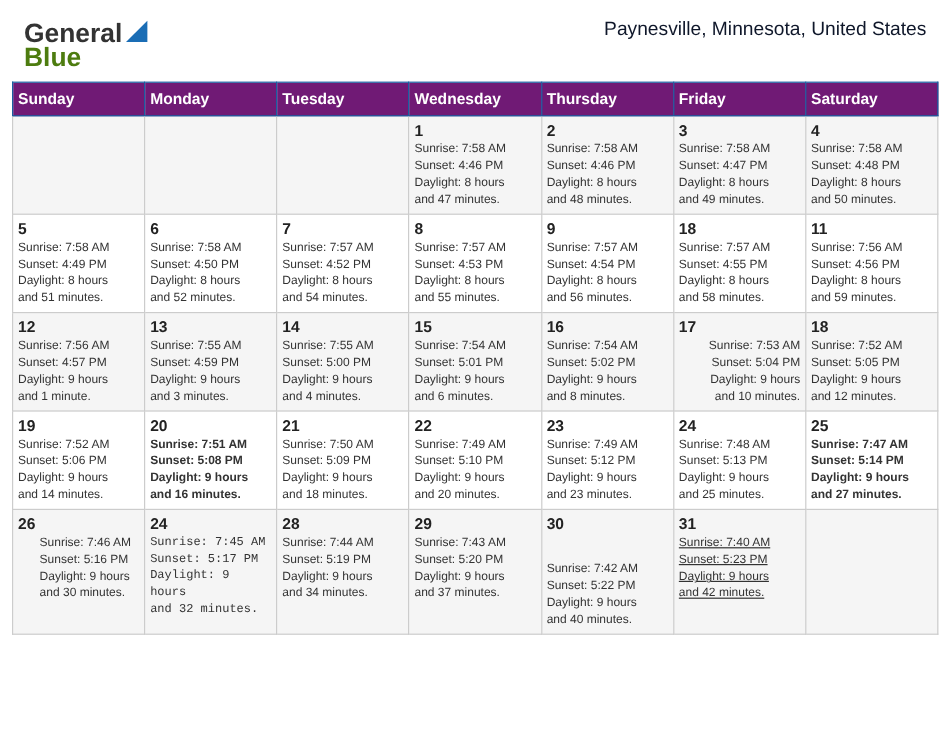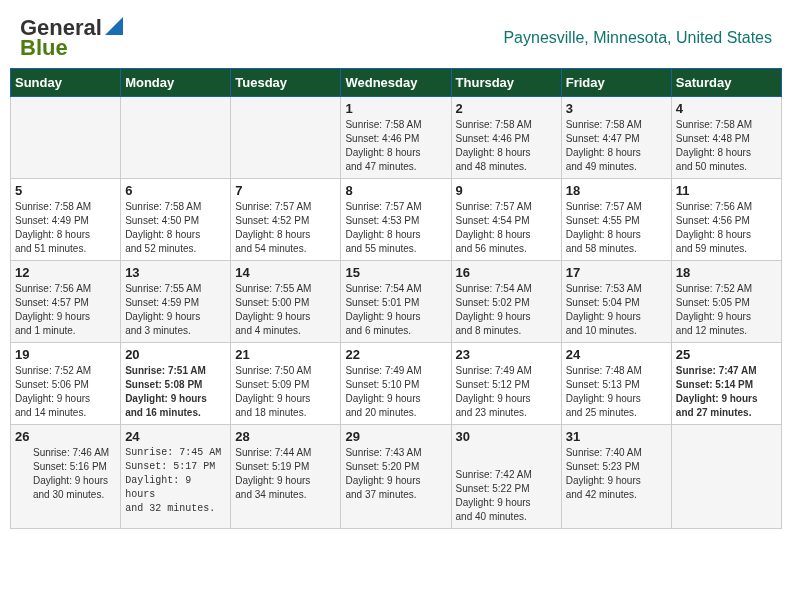--- a/index.html
+++ b/index.html
@@ -5,21 +5,21 @@
     * { box-sizing: border-box; margin: 0; padding: 0; }
     body {
       font-family: Arial, sans-serif;
       background: #fff;
       width: 792px;
       min-height: 612px;
     }
     .header {
       display: flex;
       justify-content: space-between;
-      align-items: center;
+      align-items: flex-start;
       padding: 16px 20px 8px 20px;
     }
     .logo {
       display: flex;
       flex-direction: column;
       align-items: flex-start;
     }
     .logo-text {
       font-size: 22px;
       font-weight: bold;
@@ -31,32 +31,32 @@
       text-align: right;
     }
     .title-block h1 {
       font-size: 32px;
       font-weight: bold;
       color: #222;
     }
     .title-block h2 {
       font-size: 16px;
       font-weight: normal;
-      color: #0f766e;
+      color: #0f172a;
     }
     .calendar-wrap {
       padding: 0 10px 10px 10px;
     }
     table {
       width: 100%;
       border-collapse: collapse;
       border: 1px solid #ccc;
     }
     thead tr th {
-      background-color: #14532d;
+      background-color: #701a75;
       color: #fff;
       font-size: 13px;
       font-weight: bold;
       padding: 6px 4px;
       text-align: left;
       border: 1px solid #1a5da0;
     }
     tbody tr td {
       vertical-align: top;
       padding: 4px 4px;
@@ -238,21 +238,21 @@
           </td>
           <td>
             <div class="day-number">16</div>
             <div class="day-info" style="white-space: pre-line;">Sunrise: 7:54 AM
 Sunset: 5:02 PM
 Daylight: 9 hours
 and 8 minutes.</div>
           </td>
           <td>
             <div class="day-number">17</div>
-            <div class="day-info" style="white-space: pre-line;">Sunrise: 7:53 AM
+            <div class="day-info" style="white-space: pre-line; text-align: right;">Sunrise: 7:53 AM
 Sunset: 5:04 PM
 Daylight: 9 hours
 and 10 minutes.</div>
           </td>
           <td>
             <div class="day-number">18</div>
             <div class="day-info" style="white-space: pre-line;">Sunrise: 7:52 AM
 Sunset: 5:05 PM
 Daylight: 9 hours
 and 12 minutes.</div>
@@ -340,21 +340,21 @@
           </td>
           <td>
             <div class="day-number">30</div>
             <div class="day-info" style="white-space: pre-line; margin-top: 24px;">Sunrise: 7:42 AM
 Sunset: 5:22 PM
 Daylight: 9 hours
 and 40 minutes.</div>
           </td>
           <td>
             <div class="day-number">31</div>
-            <div class="day-info" style="white-space: pre-line;">Sunrise: 7:40 AM
+            <div class="day-info" style="white-space: pre-line; text-decoration: underline;">Sunrise: 7:40 AM
 Sunset: 5:23 PM
 Daylight: 9 hours
 and 42 minutes.</div>
           </td>
           <td class="empty-cell"></td>
         </tr>
       </tbody>
   </table>
 </div>
 

